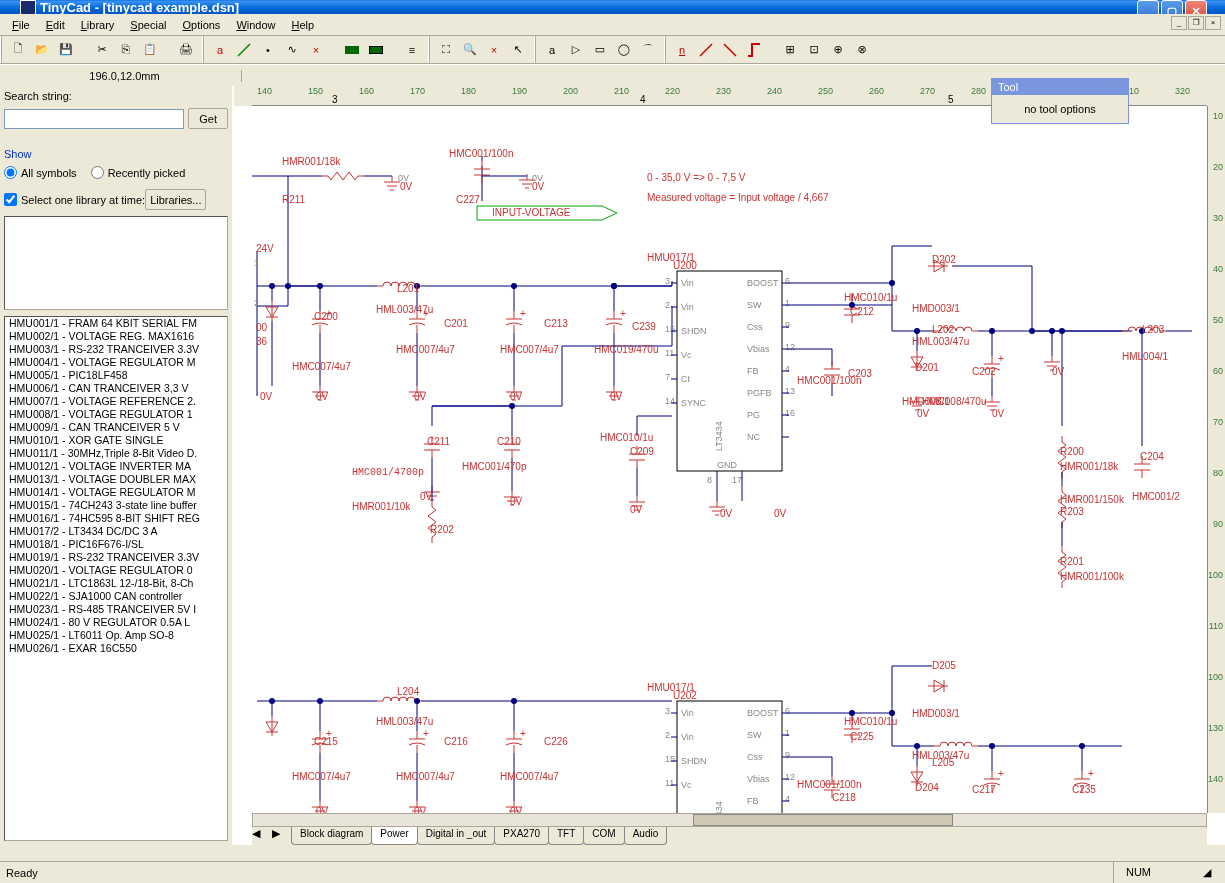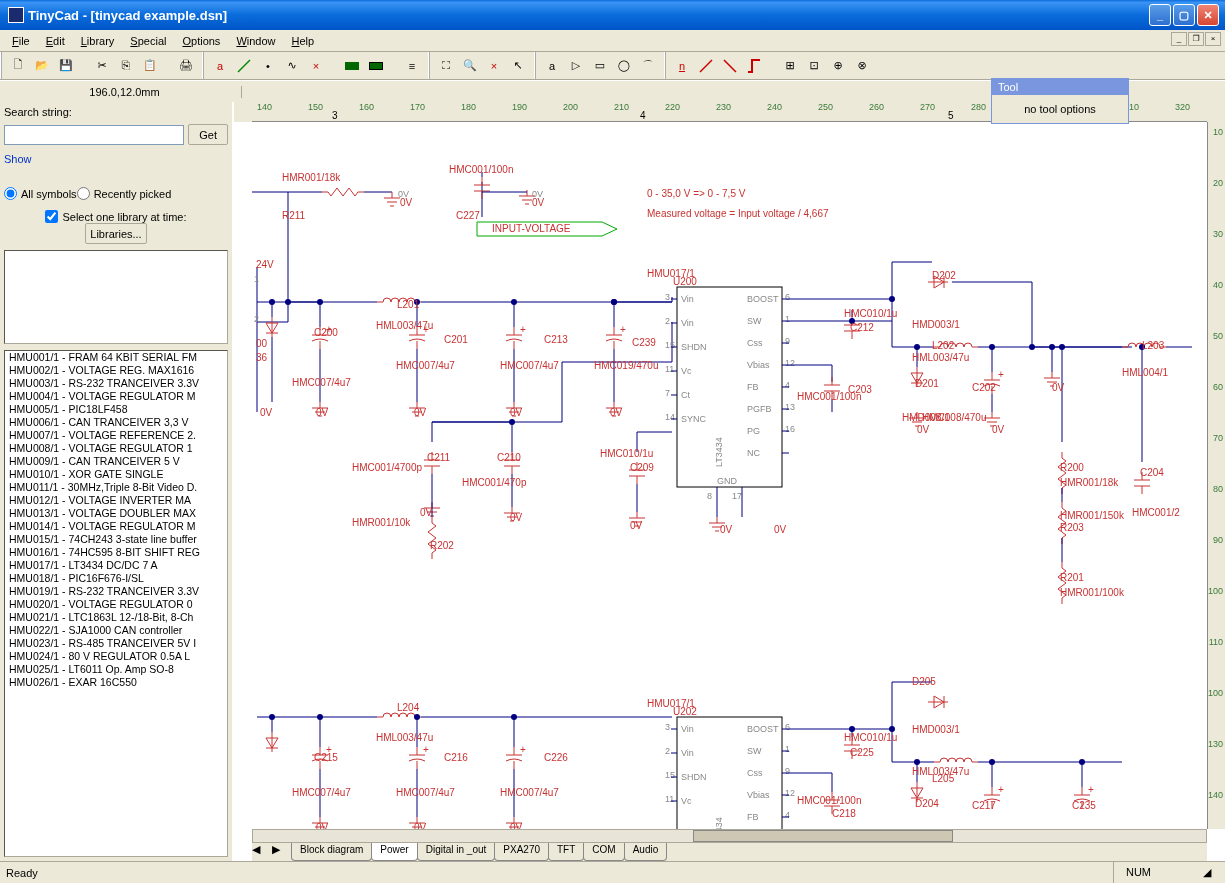--- a/index.html
+++ b/index.html
@@ -1,17 +1,17 @@
 <!DOCTYPE html>
 <html><head>
 <meta charset="utf-8">
 <style>
 * { margin:0; padding:0; box-sizing:border-box; font-family:Tahoma,sans-serif; font-size:11px; }
 body { background:#ece9d8; width:1225px; height:883px; overflow:hidden; position:relative; }
-.titlebar { height:30px; background:linear-gradient(to bottom,#0a6cdb,#3b94f5 8%,#0a6cdb 50%,#0054c7); display:flex; align-items:center; padding:0 4px; color:#fff; }
+.titlebar { height:14px; background:linear-gradient(to bottom,#0a6cdb,#3b94f5 8%,#0a6cdb 50%,#0054c7); display:flex; padding:0 16px; color:#fff; }
 .titlebar-icon { width:16px; height:16px; background:#1a2b6e; margin:0 4px; border:1px solid #fff; }
 .titlebar-text { flex:1; font-weight:bold; font-size:13px; }
 .titlebar-btns { display:flex; gap:2px; margin-right:2px; }
 .titlebar-btn { width:22px; height:22px; border-radius:3px; display:flex; align-items:center; justify-content:center; color:#fff; font-weight:bold; }
 .titlebar-btn.min,.titlebar-btn.max { background:linear-gradient(to bottom,#5a9de8,#2d6fd0); border:1px solid #fff; }
 .titlebar-btn.close { background:linear-gradient(to bottom,#f08677,#d64531); border:1px solid #fff; }
 .menubar { height:22px; background:#ece9d8; display:flex; align-items:center; padding:0 4px; border-bottom:1px solid #aca899; position:relative; }
 .menubar span { padding:2px 8px; }
 .menubar span u { text-decoration:underline; }
 .mdi-btns { position:absolute; right:4px; top:2px; display:flex; gap:1px; }
@@ -19,24 +19,24 @@
 .toolbar-row { height:28px; background:#ece9d8; border-bottom:1px solid #aca899; display:flex; align-items:center; position:relative; }
 .toolbar-grp { display:flex; align-items:center; padding:0 6px; border-left:2px ridge #fff; height:100%; gap:4px; }
 .tb-btn { width:20px; height:20px; display:flex; align-items:center; justify-content:center; }
 .statusbar-row { height:22px; background:#ece9d8; border-top:1px solid #fff; display:flex; align-items:center; padding:0 8px; }
 .coord-panel { width:234px; border-right:1px solid #aca899; text-align:center; }
 .main { display:flex; height:calc(883px - 30px - 22px - 28px - 22px - 22px); }
 .leftpane { width:234px; background:#ece9d8; border-right:2px inset #fff; display:flex; flex-direction:column; padding:4px; gap:2px; }
 .search-row { display:flex; gap:4px; align-items:center; margin-top:4px; }
 .search-row input { flex:1; height:20px; border:1px solid #7f9db9; padding:0 4px; }
 .btn { background:#ece9d8; border:1px solid #aca899; border-radius:2px; padding:2px 10px; height:21px; }
-.show-label { color:#0033cc; margin-top:6px; }
-.radio-row { display:flex; margin-top:20px; }
+.show-label { color:#0033cc; margin-top:17px; }
+.radio-row { display:flex; gap:14px; margin-top:4px; }
 .radio-row label { display:flex; align-items:center; gap:4px; }
-.lib-row { margin-top:8px; display:flex; align-items:center;flex-direction:column; }
+.lib-row { margin-top:8px; display:flex; align-items:center; }
 .lib-row label { display:flex; align-items:center; gap:4px; }
 .liblist { height:150px; border:1px inset #aca899; background:#fff; overflow-y:scroll; padding:2px; }
 .liblist label { display:block; padding:1px 2px; }
 .preview { height:94px; border:1px inset #aca899; background:#fff; margin-top:4px; }
 .partlist { flex:1; border:1px inset #aca899; background:#fff; overflow-y:auto; margin-top:4px; white-space:nowrap; }
 .partlist div { padding:0 4px; font-size:10.5px; line-height:13px; }
 .canvas-area { flex:1; position:relative; background:#fff; overflow:hidden; }
 .ruler-h { position:absolute; top:0; left:18px; right:18px; height:20px; background:#ece9d8; border-bottom:1px solid #888; }
 .ruler-v { position:absolute; top:20px; right:0; bottom:32px; width:18px; background:#ece9d8; border-left:1px solid #888; }
 .ruler-corner { position:absolute; top:0; left:0; width:18px; height:20px; background:#ece9d8; }
@@ -203,21 +203,21 @@
         <div>HMU007/1 - VOLTAGE REFERENCE 2.</div>
         <div>HMU008/1 - VOLTAGE REGULATOR 1</div>
         <div>HMU009/1 - CAN TRANCEIVER 5 V</div>
         <div>HMU010/1 - XOR GATE SINGLE</div>
         <div>HMU011/1 - 30MHz,Triple 8-Bit Video D.</div>
         <div>HMU012/1 - VOLTAGE INVERTER MA</div>
         <div>HMU013/1 - VOLTAGE DOUBLER MAX</div>
         <div>HMU014/1 - VOLTAGE REGULATOR M</div>
         <div>HMU015/1 - 74CH243 3-state line buffer</div>
         <div>HMU016/1 - 74HC595 8-BIT SHIFT REG</div>
-        <div>HMU017/1 - LT3434 DC/DC 7 A</div>
+        <div>HMU017/2 - LT3434 DC/DC 3 A</div>
         <div>HMU018/1 - PIC16F676-I/SL</div>
         <div>HMU019/1 - RS-232 TRANCEIVER 3.3V</div>
         <div>HMU020/1 - VOLTAGE REGULATOR 0</div>
         <div>HMU021/1 - LTC1863L 12-/18-Bit, 8-Ch</div>
         <div>HMU022/1 - SJA1000 CAN controller</div>
         <div>HMU023/1 - RS-485 TRANCEIVER 5V I</div>
         <div>HMU024/1 - 80 V REGULATOR 0.5A L</div>
         <div>HMU025/1 - LT6011 Op. Amp SO-8</div>
         <div>HMU026/1 - EXAR 16C550</div>
       </div>
@@ -530,21 +530,21 @@
           <div class="schematic-label" style="left: 192px; top: 212px;">C201</div>
           <div class="schematic-label" style="left: 144px; top: 238px;">HMC007/4u7</div>
           <div class="schematic-label" style="left: 162px; top: 285px;">0V</div>
           <div class="schematic-label" style="left: 292px; top: 212px;">C213</div>
           <div class="schematic-label" style="left: 248px; top: 238px;">HMC007/4u7</div>
           <div class="schematic-label" style="left: 258px; top: 285px;">0V</div>
           <div class="schematic-label" style="left: 380px; top: 215px;">C239</div>
           <div class="schematic-label" style="left: 342px; top: 238px;">HMC019/470u</div>
           <div class="schematic-label" style="left: 358px; top: 285px;">0V</div>
           <div class="schematic-label" style="left: 175px; top: 330px;">C211</div>
-          <div class="schematic-label" style="left: 100px; top: 340px;">HMC001/4700p</div>
+          <div class="schematic-label" style="left: 100px; top: 361px; font-family: Liberation Mono, monospace;">HMC001/4700p</div>
           <div class="schematic-label" style="left: 168px; top: 385px;">0V</div>
           <div class="schematic-label" style="left: 245px; top: 330px;">C210</div>
           <div class="schematic-label" style="left: 210px; top: 355px;">HMC001/470p</div>
           <div class="schematic-label" style="left: 258px; top: 390px;">0V</div>
           <div class="schematic-label" style="left: 178px; top: 418px;">R202</div>
           <div class="schematic-label" style="left: 100px; top: 395px;">HMR001/10k</div>
           <div class="schematic-label" style="left: 348px; top: 326px;">HMC010/1u</div>
           <div class="schematic-label" style="left: 378px; top: 340px;">C209</div>
           <div class="schematic-label" style="left: 378px; top: 398px;">0V</div>
           <div class="schematic-label" style="left: 468px; top: 402px;">0V</div>
@@ -580,21 +580,21 @@
           <div class="schematic-label" style="left: 40px; top: 665px;">HMC007/4u7</div>
           <div class="schematic-label" style="left: 64px; top: 700px;">0V</div>
           <div class="schematic-label" style="left: 192px; top: 630px;">C216</div>
           <div class="schematic-label" style="left: 144px; top: 665px;">HMC007/4u7</div>
           <div class="schematic-label" style="left: 162px; top: 700px;">0V</div>
           <div class="schematic-label" style="left: 292px; top: 630px;">C226</div>
           <div class="schematic-label" style="left: 248px; top: 665px;">HMC007/4u7</div>
           <div class="schematic-label" style="left: 258px; top: 700px;">0V</div>
           <div class="schematic-label" style="left: 592px; top: 610px;">HMC010/1u</div>
           <div class="schematic-label" style="left: 598px; top: 625px;">C225</div>
-          <div class="schematic-label" style="left: 660px; top: 554px;">D205</div>
+          <div class="schematic-label" style="left: 680px; top: 554px;">D205</div>
           <div class="schematic-label" style="left: 660px; top: 602px;">HMD003/1</div>
           <div class="schematic-label" style="left: 680px; top: 630px; margin-top: 21px;">L205</div>
           <div class="schematic-label" style="left: 660px; top: 644px;">HML003/47u</div>
           <div class="schematic-label" style="left: 545px; top: 673px;">HMC001/100n</div>
           <div class="schematic-label" style="left: 580px; top: 686px;">C218</div>
           <div class="schematic-label" style="left: 663px; top: 676px;">D204</div>
           <div class="schematic-label" style="left: 720px; top: 678px;">C217</div>
           <div class="schematic-label" style="left: 820px; top: 678px;">C235</div>
         </div>
     </div>

